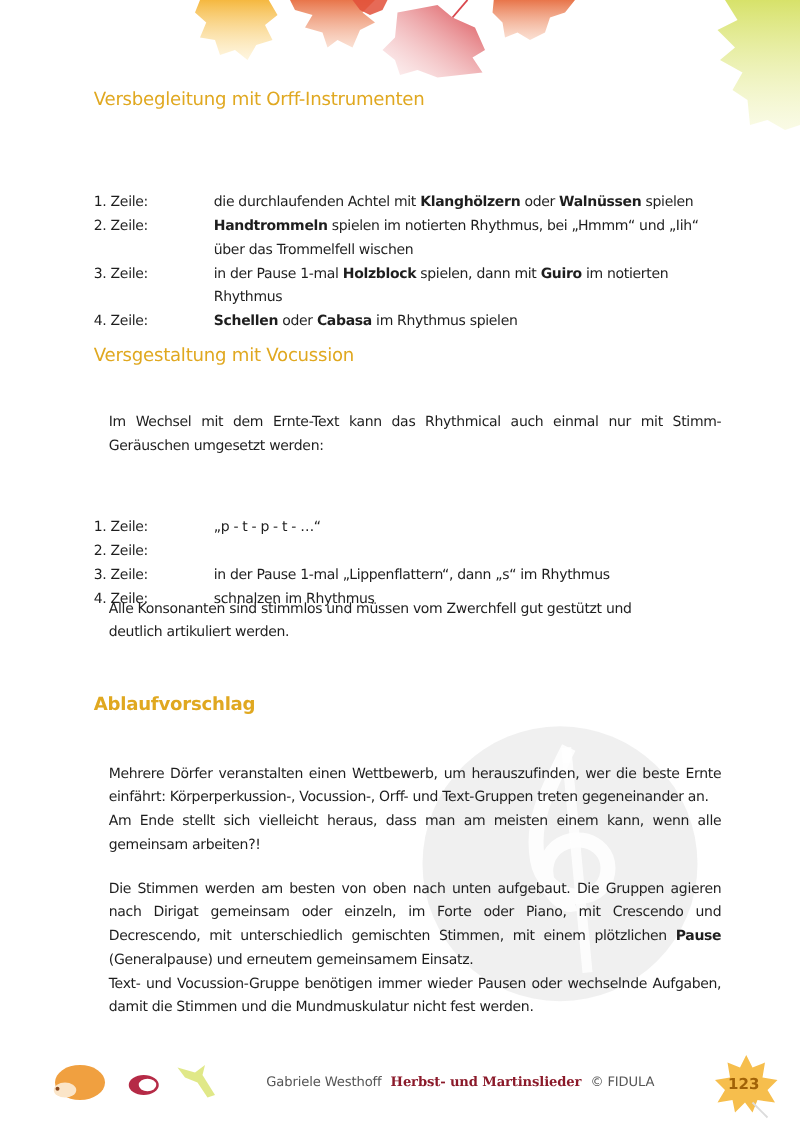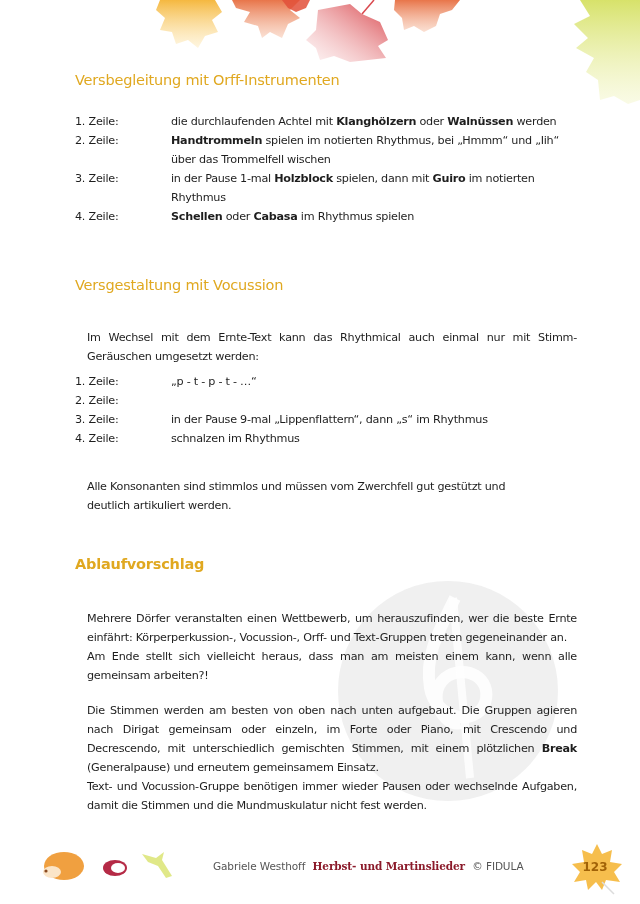--- a/index.html
+++ b/index.html
@@ -10,21 +10,21 @@
     color: #1e1e1e;
   }
   .leaves { position: absolute; left: 0; top: 0; width: 640px; height: 110px; }
   .watermark { position: absolute; left: 335px; top: 578px; width: 226px; height: 226px; }
   .section-title {
     position: absolute; left: 75px; margin: 0;
     font-family: "DejaVu Sans", sans-serif; font-weight: normal;
     font-size: 14.5px; color: #e0a820; letter-spacing: -0.2px;
   }
   .section-title.bold { font-weight: bold; }
-  .rows { position: absolute; left: 75px; width: 500px; font-size: 11.2px; line-height: 19px; letter-spacing: -0.25px; }
+  .rows { position: absolute; left: 75px; width: 500px; font-size: 11.2px; line-height: 19px; letter-spacing: -0.25px; margin-top: 40px; }
   .row { display: flex; }
   .row .lbl { width: 96px; flex: none; }
   .row .txt { flex: 1; }
   .para { position: absolute; left: 75px; width: 490px; font-size: 11.2px; line-height: 19px; letter-spacing: -0.25px; margin: 12px; text-align: justify; }
   .para.nojust { text-align: left; }
   b { font-weight: bold; }
   .footer-icons { position: absolute; left: 40px; top: 846px; width: 140px; height: 40px; }
   .footer-text {
     position: absolute; left: 213px; top: 860px; font-size: 10.5px; color: #555555; letter-spacing: -0.1px;
     white-space: nowrap;
@@ -70,21 +70,21 @@
 <svg class="watermark" viewBox="0 0 226 226">
   <circle cx="113" cy="113" r="110" fill="#e6e6e6" opacity="0.6"></circle>
   <path d="M120 20 C100 60 90 80 95 110 C100 140 140 150 150 125 C158 100 130 85 110 100 C90 118 110 150 125 145" fill="none" stroke="#ffffff" stroke-width="12" opacity="0.85"></path>
   <path d="M118 20 L135 200" stroke="#ffffff" stroke-width="8" opacity="0.85"></path>
 </svg>
 
 <h2 class="section-title" style="top:72px">Versbegleitung mit Orff-Instrumenten</h2>
 <div class="rows" style="top:112px">
   <div class="row">
     <span class="lbl">1. Zeile:</span>
-    <span class="txt"><span>die durchlaufenden Achtel mit </span><b>Klanghölzern</b><span> oder </span><b>Walnüssen</b><span> werden</span></span>
+    <span class="txt"><span>die durchlaufenden Achtel mit </span><b>Klanghölzern</b><span> oder </span><b>Walnüssen</b><span> spielen</span></span>
   </div>
   <div class="row">
     <span class="lbl">2. Zeile:</span>
     <span class="txt"><b>Handtrommeln</b><span> spielen im notierten Rhythmus, bei „Hmmm“ und „Iih“ über das Trommelfell wischen</span></span>
   </div>
   <div class="row">
     <span class="lbl">3. Zeile:</span>
     <span class="txt"><span>in der Pause 1-mal </span><b>Holzblock</b><span> spielen, dann mit </span><b>Guiro</b><span> im notierten Rhythmus</span></span>
   </div>
   <div class="row">
@@ -98,33 +98,33 @@
 <div class="rows" style="top:372px">
   <div class="row">
     <span class="lbl">1. Zeile:</span>
     <span class="txt">„p - t - p - t - …“</span>
   </div>
   <div class="row">
     <span class="lbl">2. Zeile:</span>
   </div>
   <div class="row">
     <span class="lbl">3. Zeile:</span>
-    <span class="txt">in der Pause 9-mal „Lippenflattern“, dann „s“ im Rhythmus</span>
+    <span class="txt">in der Pause 1-mal „Lippenflattern“, dann „s“ im Rhythmus</span>
   </div>
   <div class="row">
     <span class="lbl">4. Zeile:</span>
     <span class="txt">schnalzen im Rhythmus</span>
   </div>
 </div>
 <p class="para nojust" style="top:465px; width:420px">Alle Konsonanten sind stimmlos und müssen vom Zwerchfell gut gestützt und deutlich artikuliert werden.</p>
 
 <h2 class="section-title bold" style="top:556px">Ablaufvorschlag</h2>
 <p class="para" style="top:597px">Mehrere Dörfer veranstalten einen Wettbewerb, um herauszufinden, wer die beste Ernte einfährt: Körperperkussion-, Vocussion-, Orff- und Text-Gruppen treten gegeneinander an.</p>
 <p class="para" style="top:635px">Am Ende stellt sich vielleicht heraus, dass man am meisten einem kann, wenn alle gemeinsam arbeiten?!</p>
-<p class="para" style="top:689px"><span>Die Stimmen werden am besten von oben nach unten aufgebaut. Die Gruppen agieren nach Dirigat gemeinsam oder einzeln, im Forte oder Piano, mit Crescendo und Decrescendo, mit unterschiedlich gemischten Stimmen, mit einem plötzlichen </span><b>Break</b><span> (Generalpause) und erneutem gemeinsamem Einsatz.</span></p>
+<p class="para" style="top:689px"><span>Die Stimmen werden am besten von oben nach unten aufgebaut. Die Gruppen agieren nach Dirigat gemeinsam oder einzeln, im Forte oder Piano, mit Crescendo und Decrescendo, mit unterschiedlich gemischten Stimmen, mit einem plötzlichen </span><b>Pause</b><span> (Generalpause) und erneutem gemeinsamem Einsatz.</span></p>
 <p class="para" style="top:765px">Text- und Vocussion-Gruppe benötigen immer wieder Pausen oder wechselnde Aufgaben, damit die Stimmen und die Mundmuskulatur nicht fest werden.</p>
 
 <svg class="footer-icons" viewBox="0 0 140 40">
   <g>
     <ellipse cx="24" cy="20" rx="20" ry="14" fill="#f0a040"></ellipse>
     <ellipse cx="12" cy="26" rx="9" ry="6" fill="#fbe5c8"></ellipse>
     <circle cx="6" cy="25" r="1.6" fill="#8a4a20"></circle>
   </g>
   <g>
     <ellipse cx="75" cy="22" rx="12" ry="8" fill="#b52a46"></ellipse>

